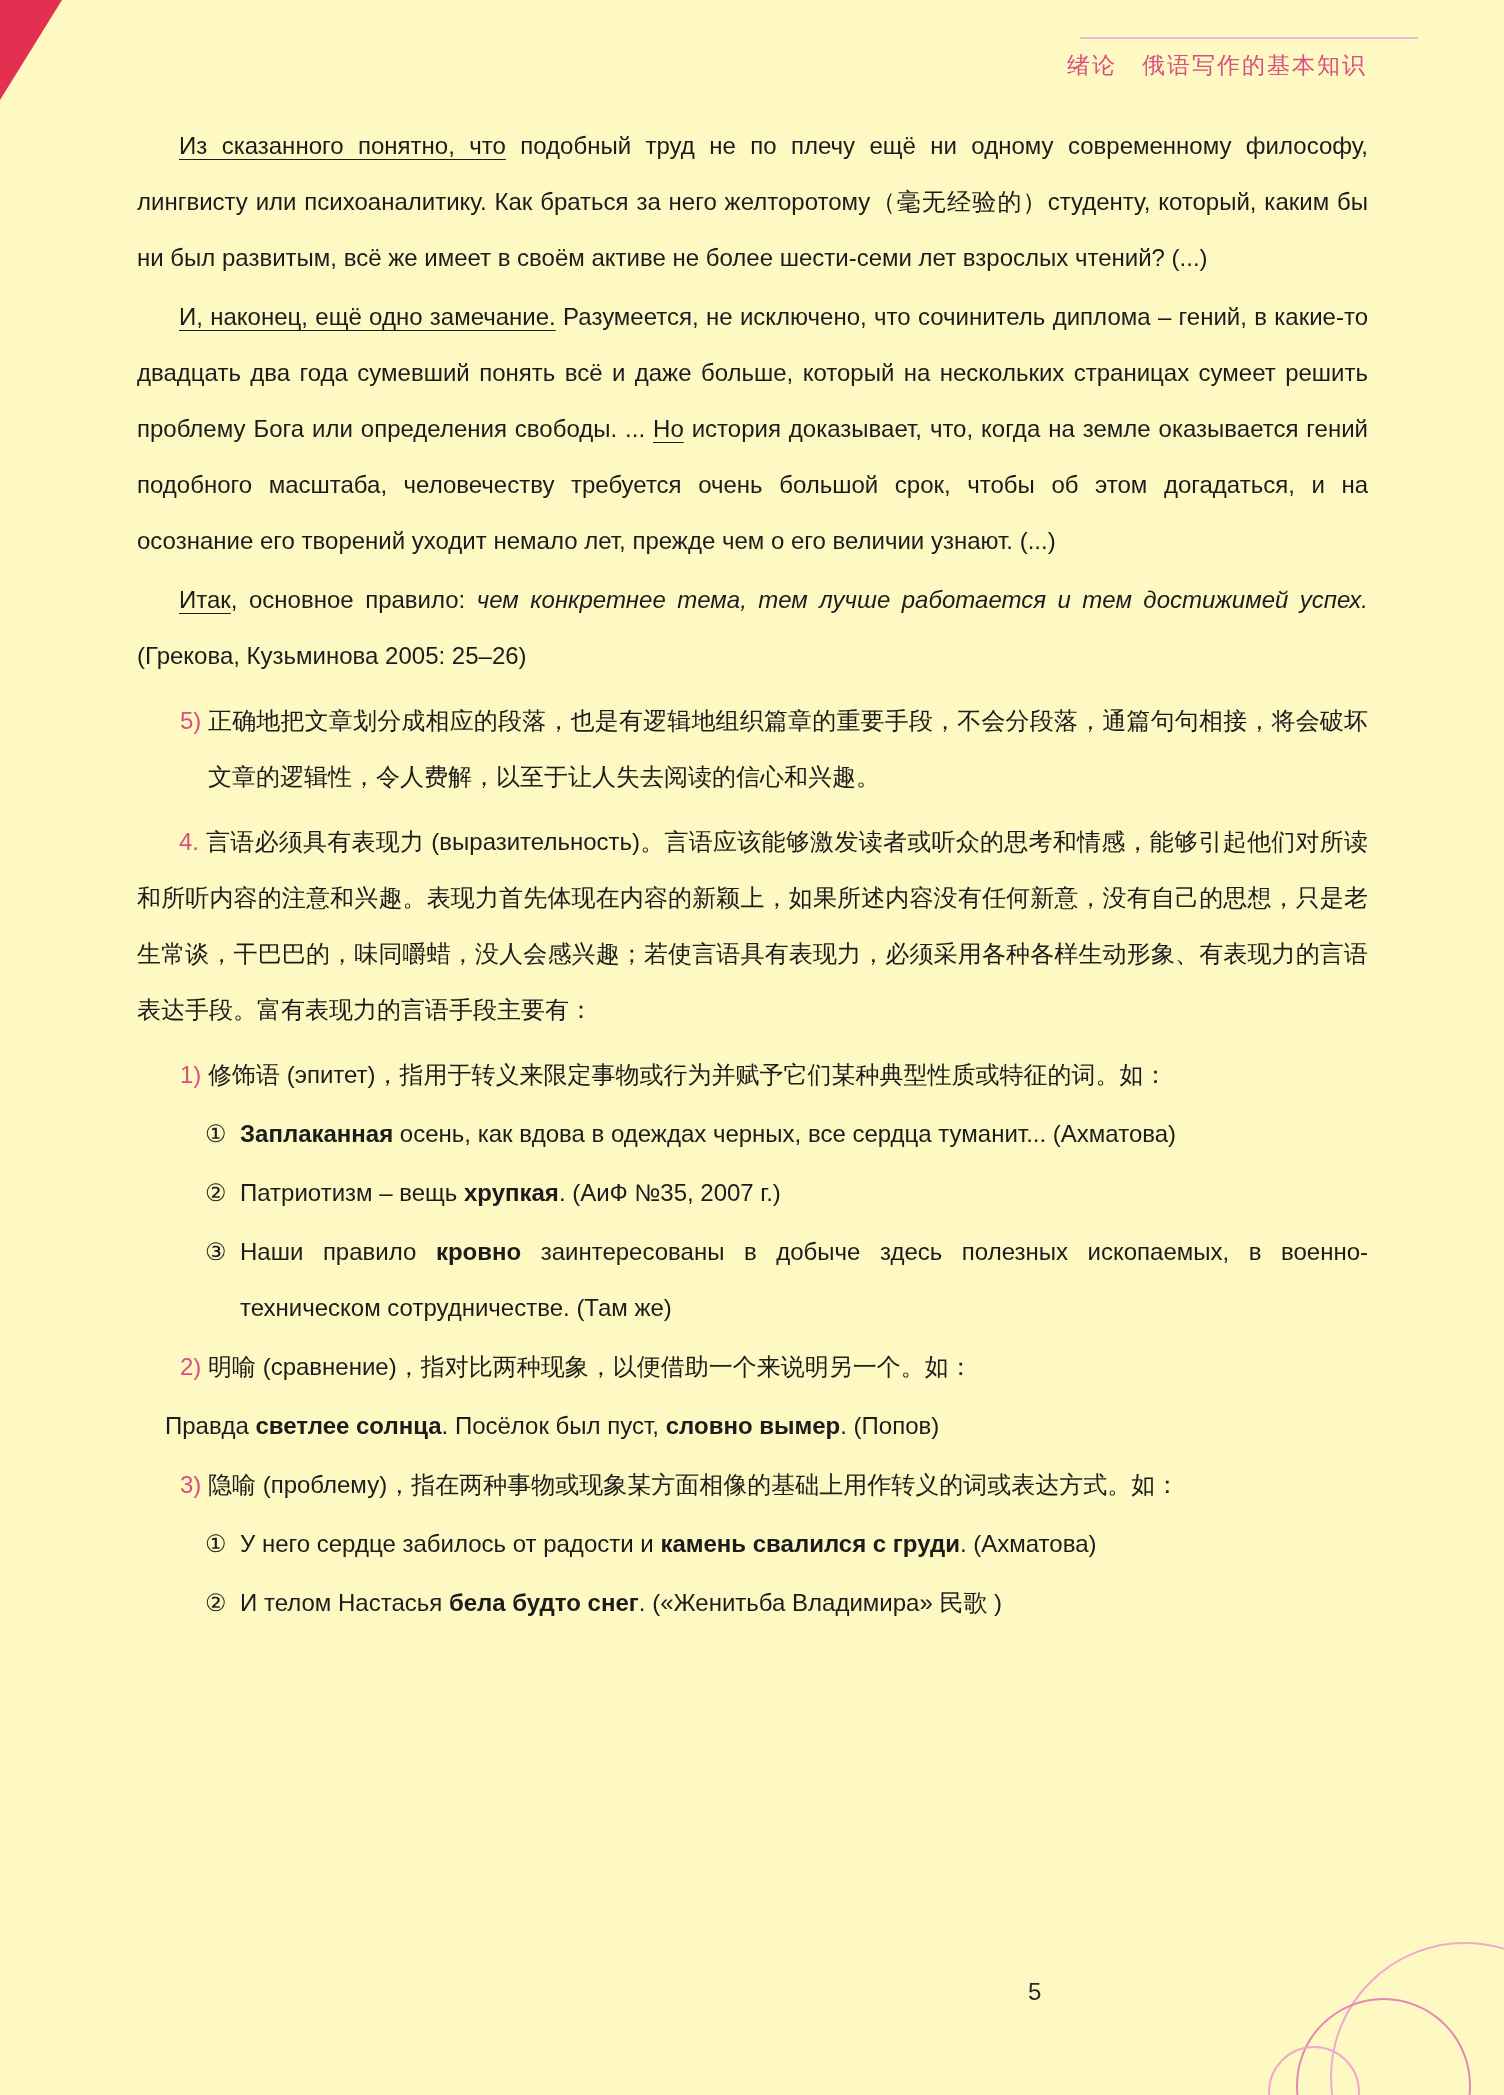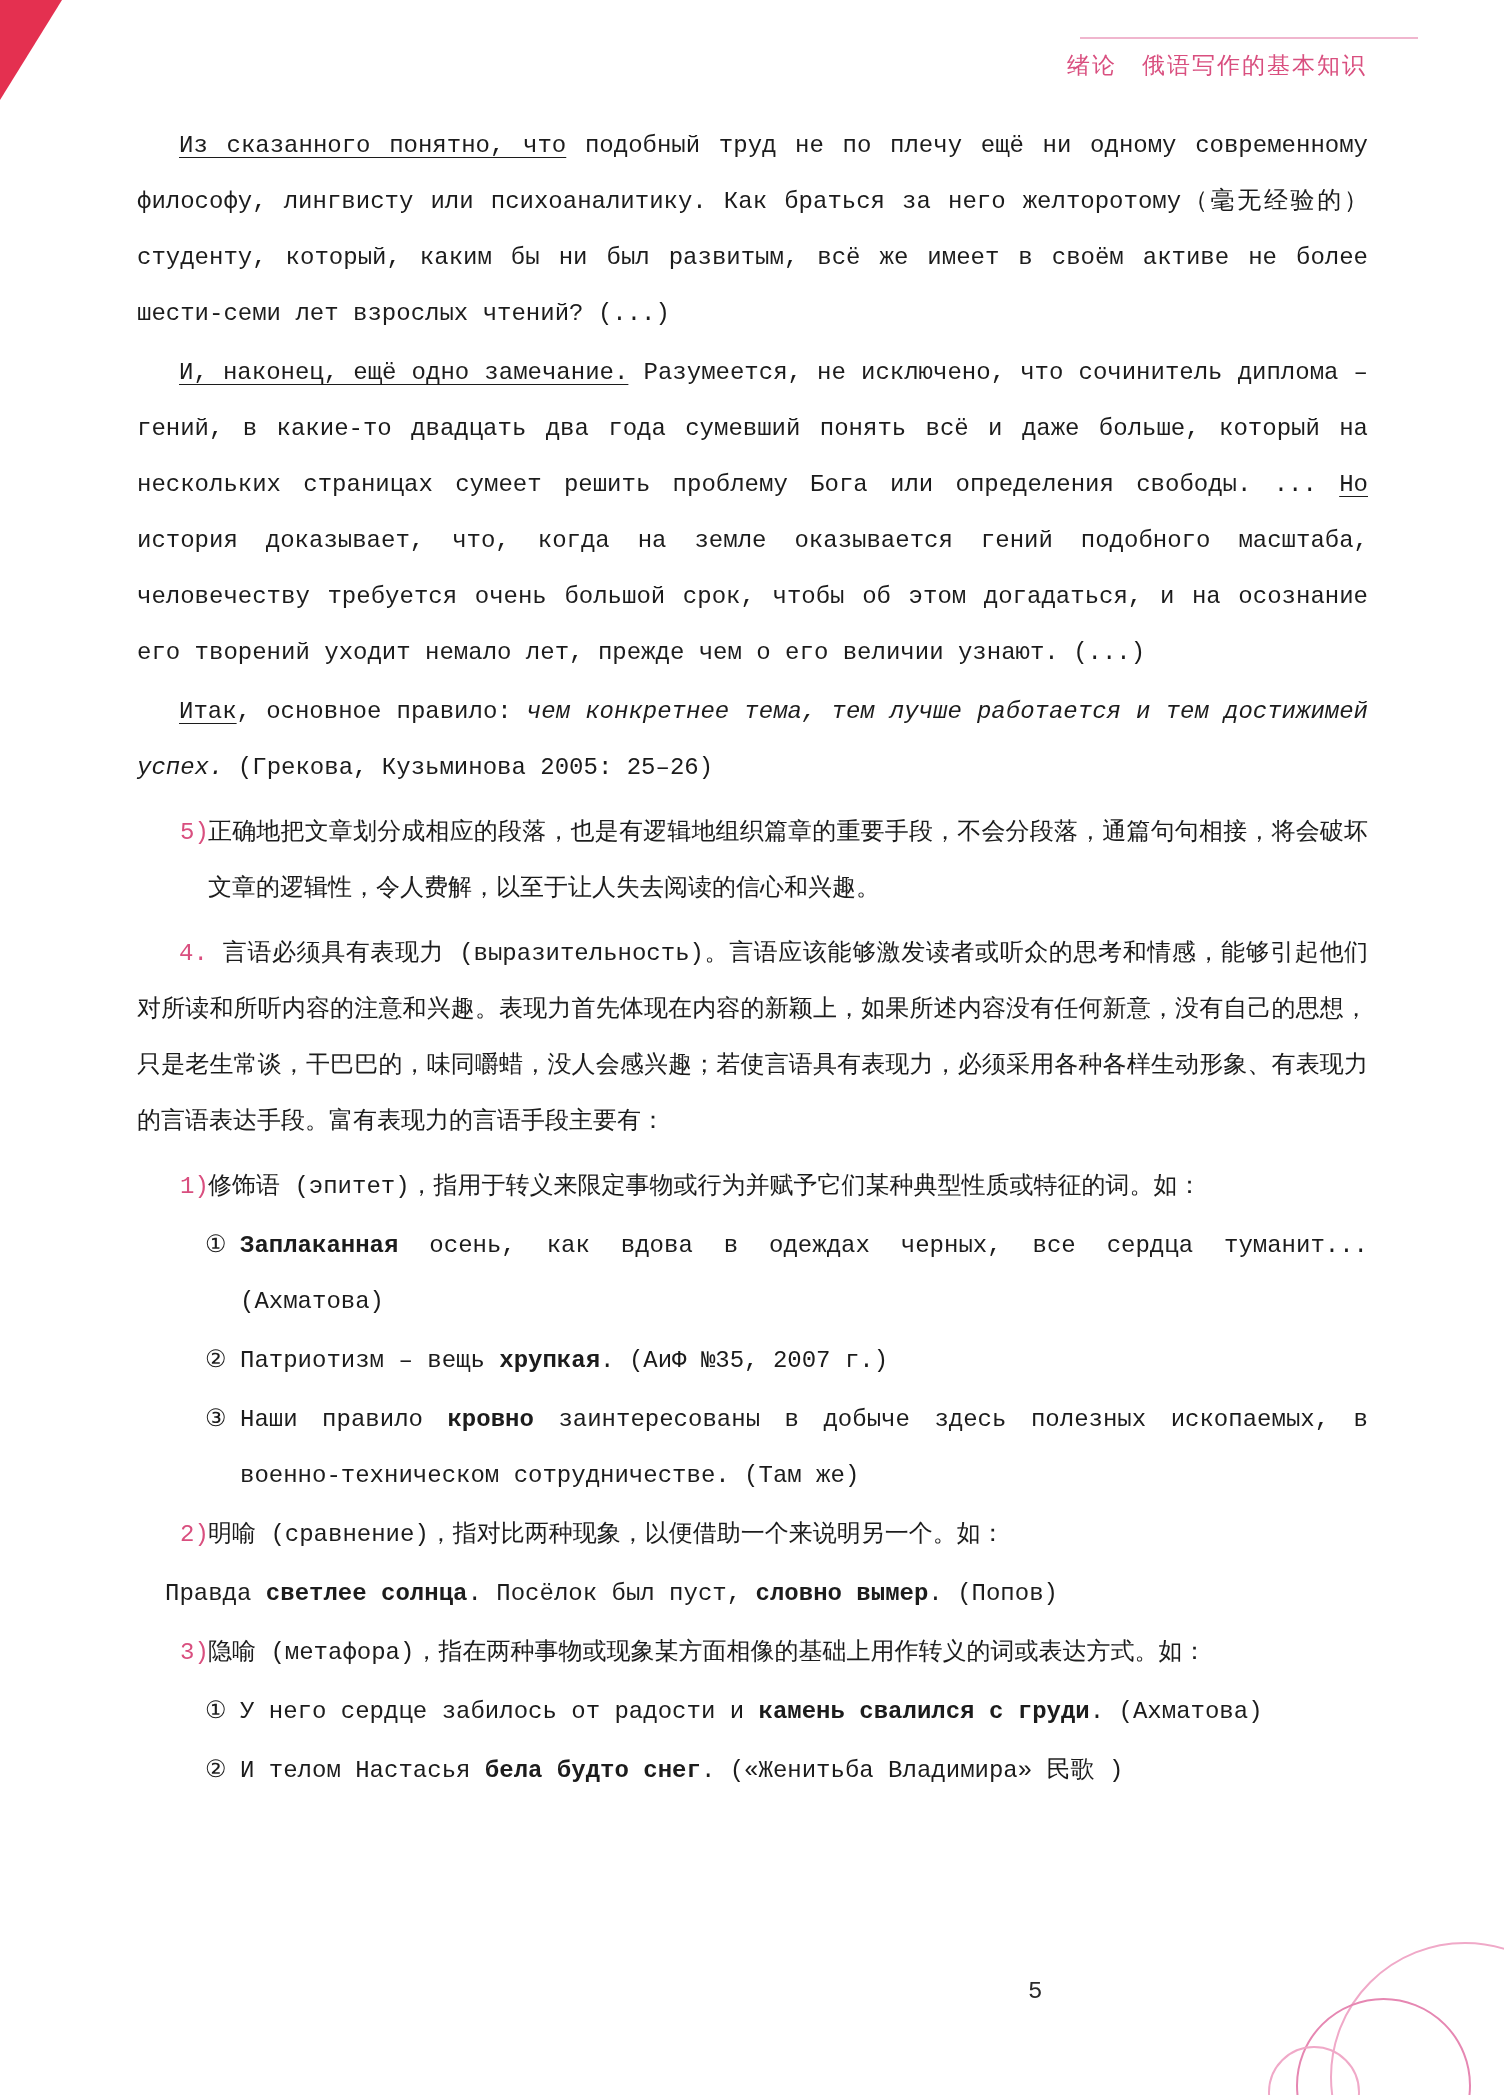--- a/index.html
+++ b/index.html
@@ -1,23 +1,23 @@
 <!DOCTYPE html>
 <html style="--accent: #d94f7f; --rule: #f0b6ce; --corner: #e43050; --circle: #f0a9c8; --ink: #1c1c1c;"><head>
 <meta charset="utf-8">
 <style>
   * { margin:0; padding:0; box-sizing:border-box; }
   html,body { background:#e9e9e9; }
   .page {
     position:relative;
     width:1504px; height:2095px;
     margin:0 auto;
-    background:#ffffff;
+    background:#fef9c3;
     overflow:hidden;
-    font-family:Liberation Mono, monospace;
+    font-family:Liberation Sans, sans-serif;
     color:var(--ink,#1c1c1c);
   }
   .corner-wedge {
     position:absolute; top:0; left:0;
     width:62px; height:100px;
     background:var(--corner,#e43050);
     clip-path:polygon(0 0,100% 0,0 100%);
   }
   .header-rule {
     position:absolute; top:37px; right:86px;
@@ -102,21 +102,21 @@
     <p class="para sub"><span class="marker">①</span><span class="b">Заплаканная</span><span> осень, как вдова в одеждах черных, все сердца туманит... (Ахматова)</span></p>
 
     <p class="para sub"><span class="marker">②</span><span>Патриотизм – вещь </span><span class="b">хрупкая</span><span>. (АиФ №35, 2007 г.)</span></p>
 
     <p class="para sub"><span class="marker">③</span><span>Наши правило </span><span class="b">кровно</span><span> заинтересованы в добыче здесь полезных ископаемых, в военно-техническом сотрудничестве. (Там же)</span></p>
 
     <p class="para hang"><span class="marker num">2)</span><span>明喻 (сравнение)，指对比两种现象，以便借助一个来说明另一个。如：</span></p>
 
     <p class="para example"><span>Правда </span><span class="b">светлее солнца</span><span>. Посёлок был пуст, </span><span class="b">словно вымер</span><span>. (Попов)</span></p>
 
-    <p class="para hang"><span class="marker num">3)</span><span>隐喻 (метафора)，指在两种事物或现象某方面相像的基础上用作转义的词或表达方式。如：</span></p>
+    <p class="para hang"><span class="marker num">3)</span><span>隐喻 (проблему)，指在两种事物或现象某方面相像的基础上用作转义的词或表达方式。如：</span></p>
 
     <p class="para sub"><span class="marker">①</span><span>У него сердце забилось от радости и </span><span class="b">камень свалился с груди</span><span>. (Ахматова)</span></p>
 
     <p class="para sub"><span class="marker">②</span><span>И телом Настасья </span><span class="b">бела будто снег</span><span>. («Женитьба Владимира» 民歌 )</span></p>
 
   </div>
 
   <div class="page-number">5</div>
 
   <div class="circle c1"></div>

